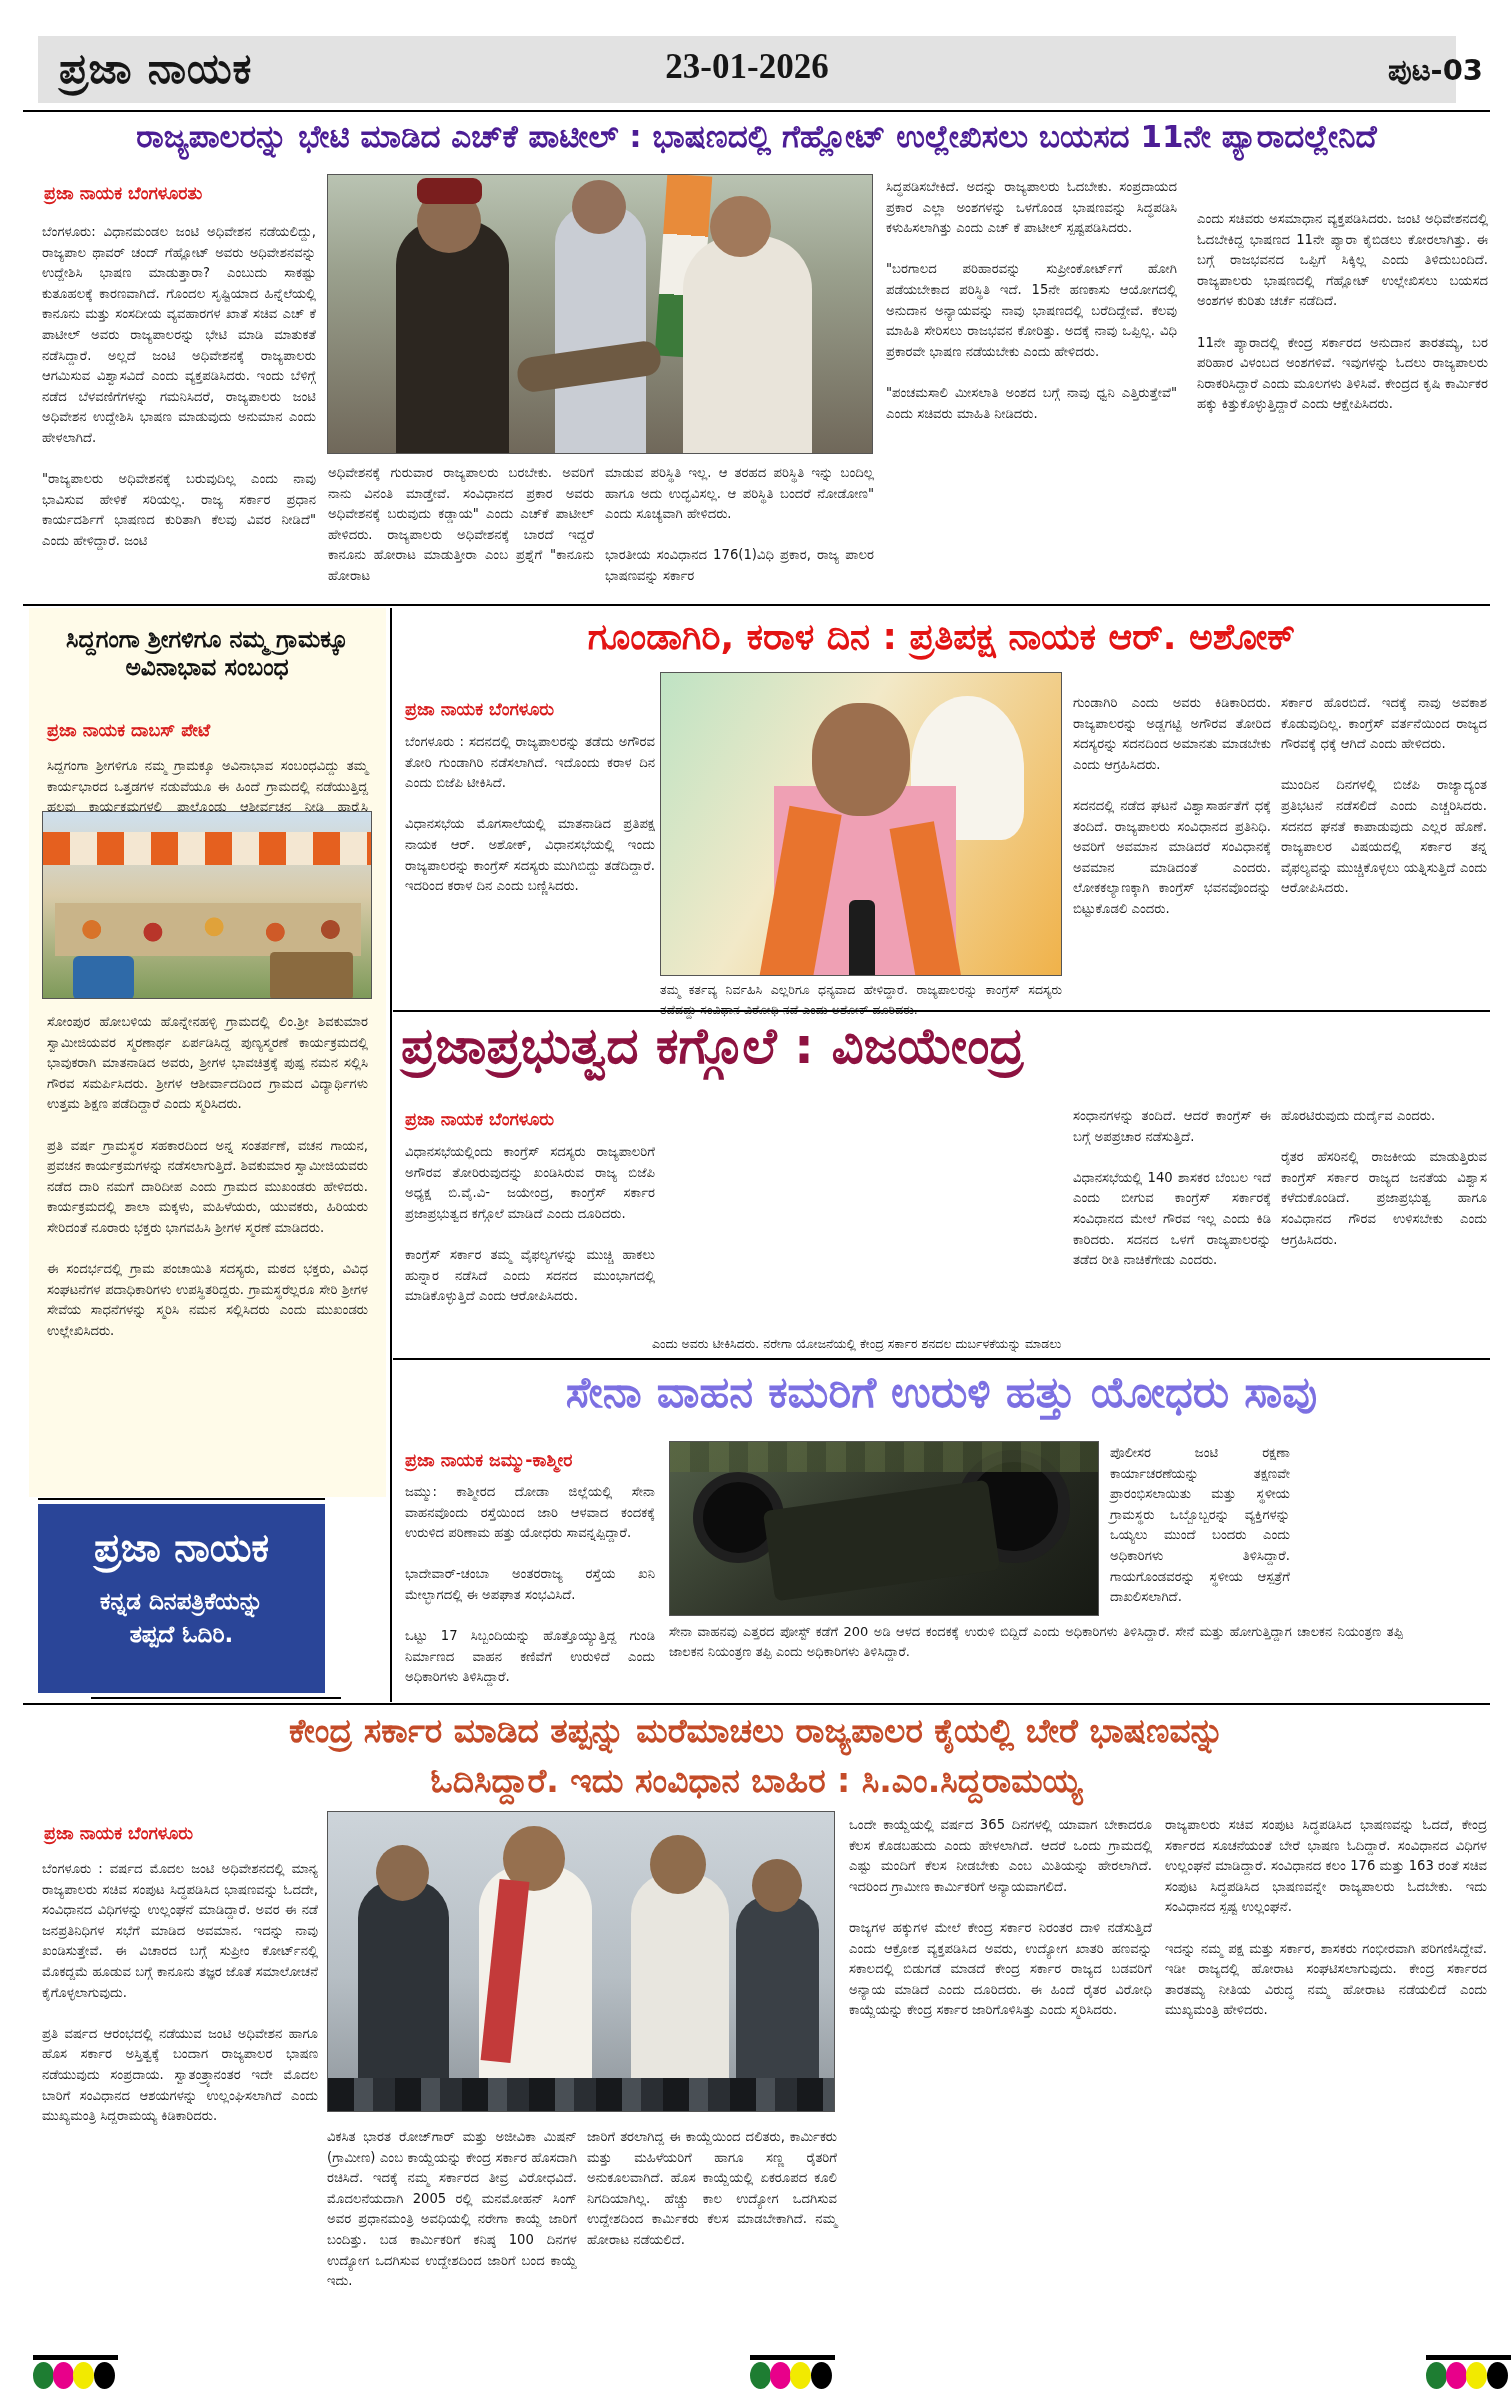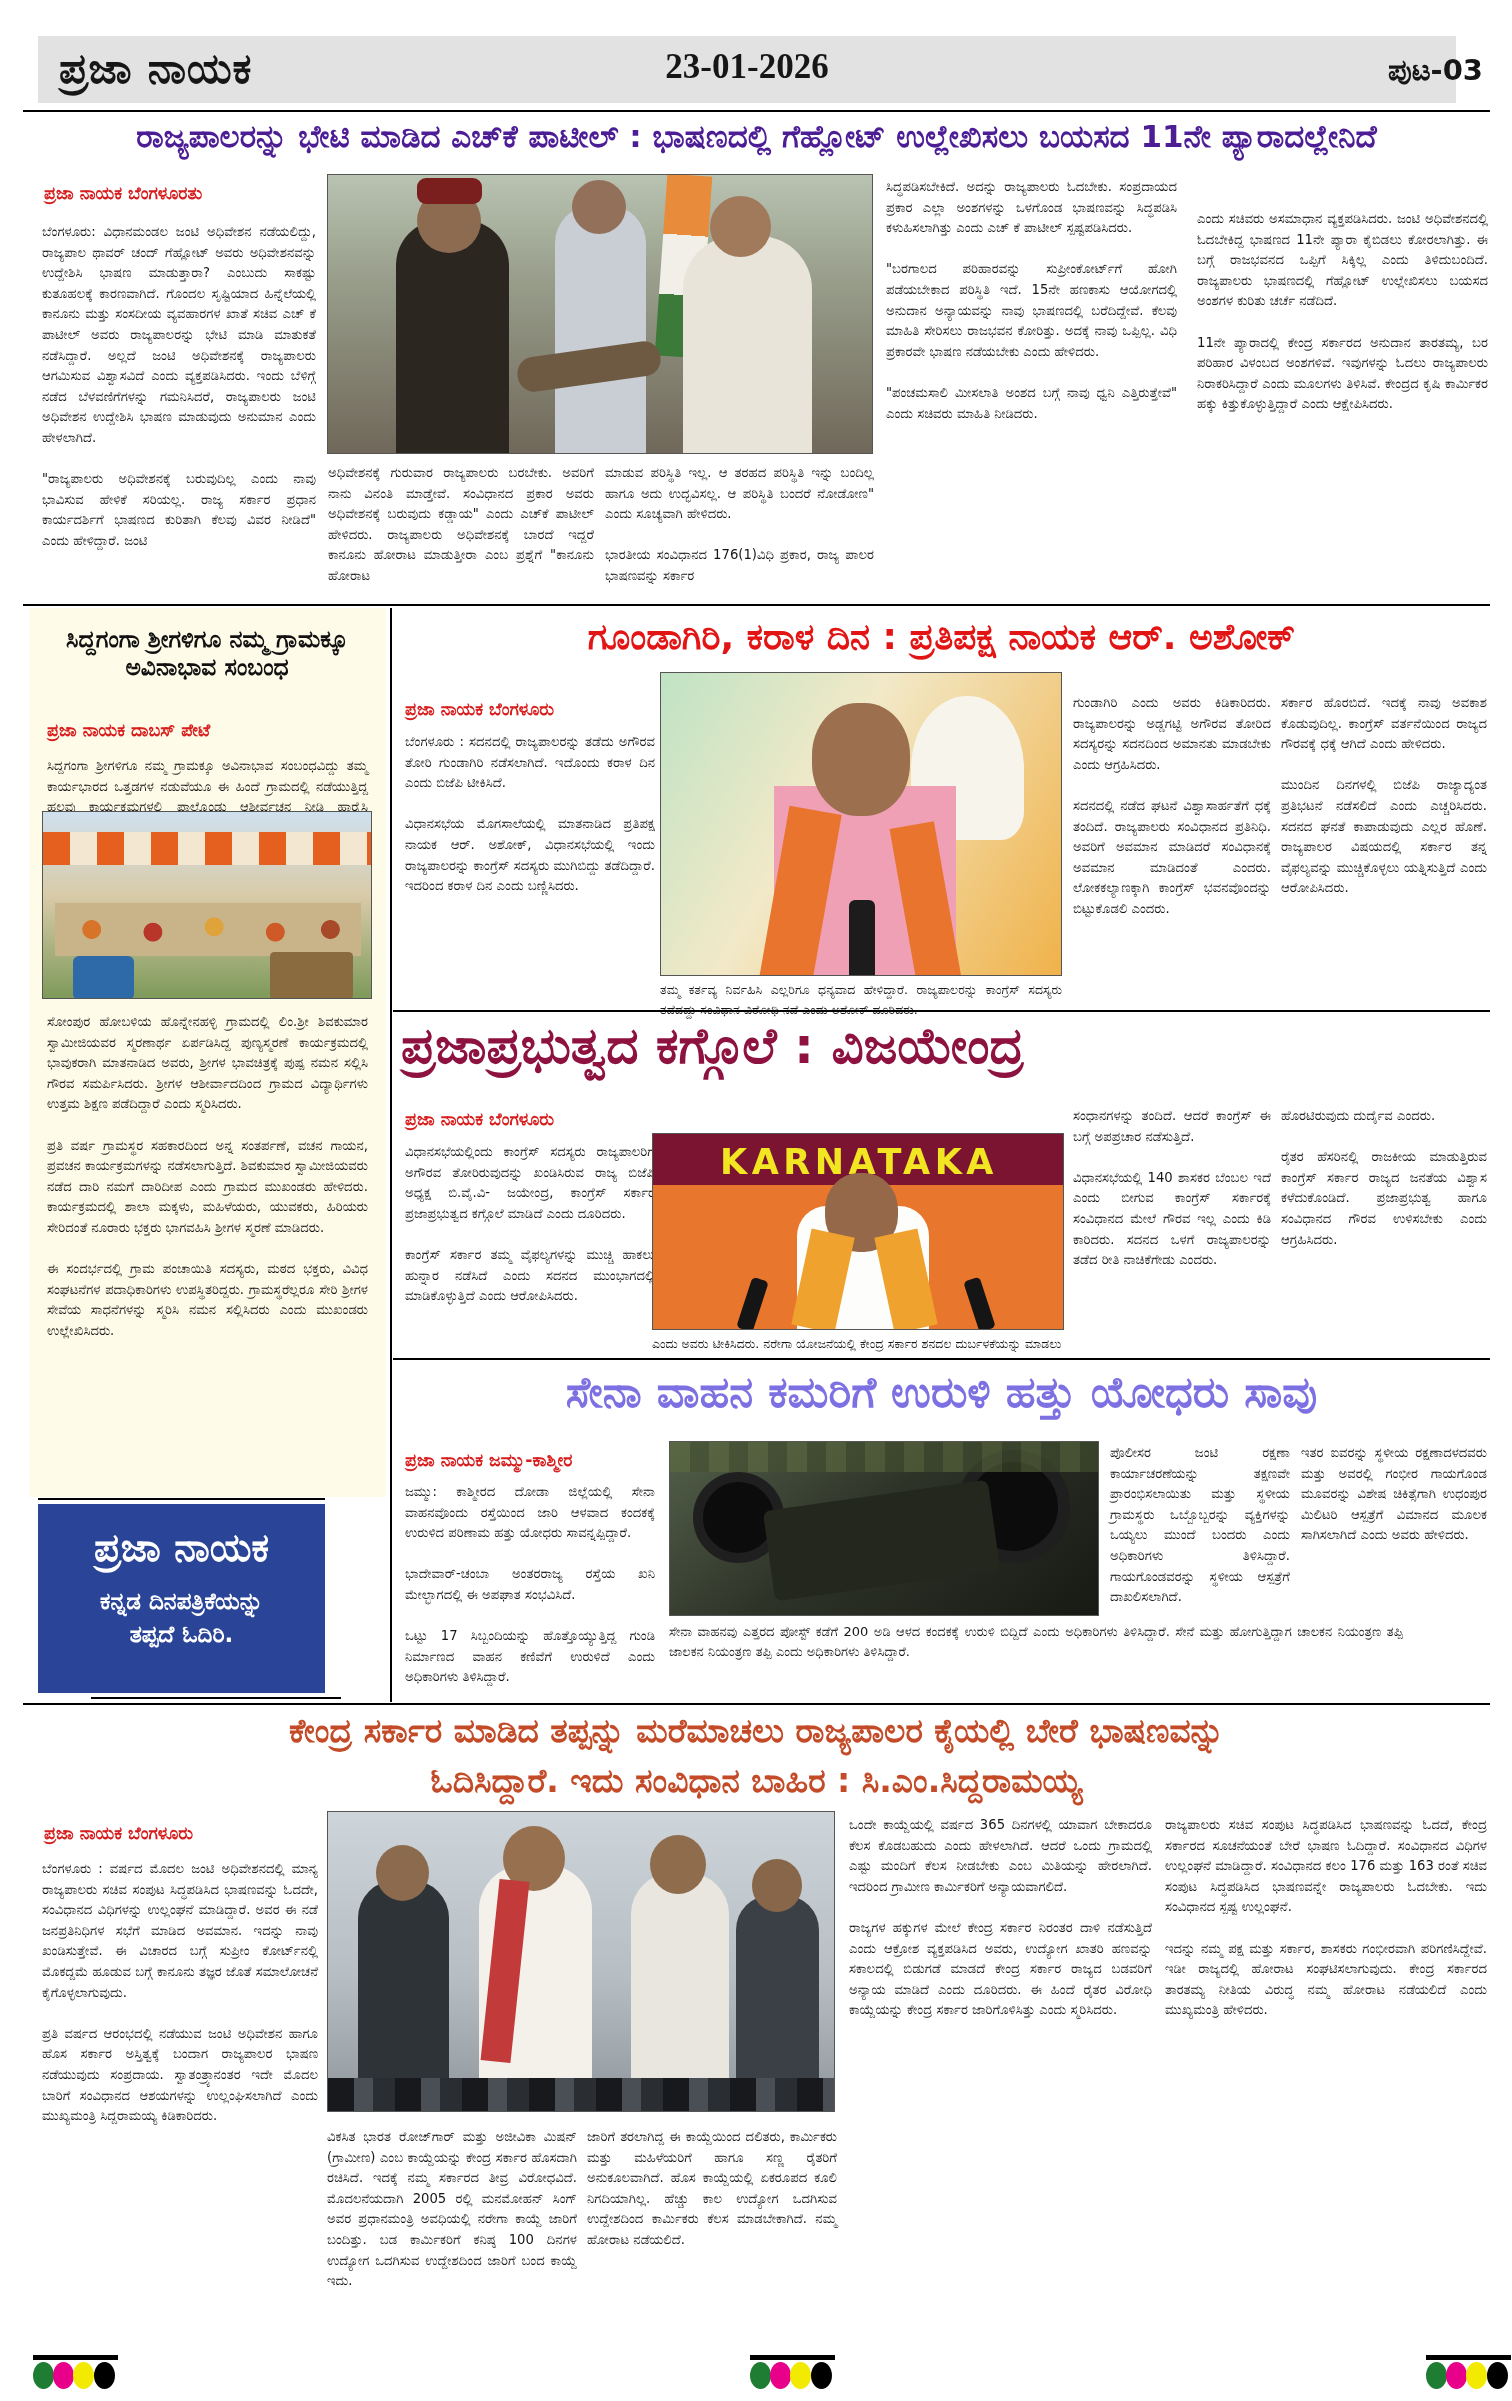--- a/index.html
+++ b/index.html
@@ -128,29 +128,20 @@
 ಮುಂದಿನ ದಿನಗಳಲ್ಲಿ ಬಿಜೆಪಿ ರಾಜ್ಯಾದ್ಯಂತ ಪ್ರತಿಭಟನೆ ನಡೆಸಲಿದೆ ಎಂದು ಎಚ್ಚರಿಸಿದರು. ಸದನದ ಘನತೆ ಕಾಪಾಡುವುದು ಎಲ್ಲರ ಹೊಣೆ. ರಾಜ್ಯಪಾಲರ ವಿಷಯದಲ್ಲಿ ಸರ್ಕಾರ ತನ್ನ ವೈಫಲ್ಯವನ್ನು ಮುಚ್ಚಿಕೊಳ್ಳಲು ಯತ್ನಿಸುತ್ತಿದೆ ಎಂದು ಆರೋಪಿಸಿದರು.</div>
 
   <div class="abs hrule" style="left:393px; top:1010px; width:1097px;"></div>
 
   <div class="abs headline" style="left:401px; top:1017px; width:1089px; font-size:50px; color:#8d1240;">ಪ್ರಜಾಪ್ರಭುತ್ವದ ಕಗ್ಗೊಲೆ : ವಿಜಯೇಂದ್ರ</div>
   <div class="abs byline" style="left:405px; top:1109px;">ಪ್ರಜಾ ನಾಯಕ ಬೆಂಗಳೂರು</div>
   <div class="abs body-text" style="left:405px; top:1142px; width:250px; height:189px;">ವಿಧಾನಸಭೆಯಲ್ಲಿಂದು ಕಾಂಗ್ರೆಸ್ ಸದಸ್ಯರು ರಾಜ್ಯಪಾಲರಿಗೆ ಅಗೌರವ ತೋರಿರುವುದನ್ನು ಖಂಡಿಸಿರುವ ರಾಜ್ಯ ಬಿಜೆಪಿ ಅಧ್ಯಕ್ಷ ಬಿ.ವೈ.ವಿ- ಜಯೇಂದ್ರ, ಕಾಂಗ್ರೆಸ್ ಸರ್ಕಾರ ಪ್ರಜಾಪ್ರಭುತ್ವದ ಕಗ್ಗೊಲೆ ಮಾಡಿದೆ ಎಂದು ದೂರಿದರು.
 
 ಕಾಂಗ್ರೆಸ್ ಸರ್ಕಾರ ತಮ್ಮ ವೈಫಲ್ಯಗಳನ್ನು ಮುಚ್ಚಿ ಹಾಕಲು ಹುನ್ನಾರ ನಡೆಸಿದೆ ಎಂದು ಸದನದ ಮುಂಭಾಗದಲ್ಲಿ ಮಾಡಿಕೊಳ್ಳುತ್ತಿದೆ ಎಂದು ಆರೋಪಿಸಿದರು.</div>
 
-  <div class="abs photo" style="left:652px; top:1133px; width:412px; height:197px; background:linear-gradient(180deg,#7a1430 0 26%, #e8762c 26% 100%);">
-    <div class="shape" style="left:0; top:7.6px; width:412px; text-align:center; color:#f2e522; font-size:35px; font-weight:bold; letter-spacing:4.5px;">KARNATAKA</div>
-    <div class="shape" style="left:144px; top:72px; width:132px; height:125px; background:#fdfdfb; border-radius:30px 30px 0 0;"></div>
-    <div class="shape" style="left:172px; top:39px; width:73px; height:79px; background:#96684a; border-radius:46%;"></div>
-    <div class="shape" style="left:148px; top:98px; width:44px; height:98px; background:#f0a22e; transform:rotate(12deg);"></div>
-    <div class="shape" style="left:231px; top:98px; width:44px; height:98px; background:#f0a22e; transform:rotate(-12deg);"></div>
-    <div class="shape" style="left:91px; top:144px; width:16.6px; height:53px; background:#151515; transform:rotate(18deg); border-radius:4.5px;"></div>
-    <div class="shape" style="left:318px; top:144px; width:16.6px; height:53px; background:#151515; transform:rotate(-18deg); border-radius:4.5px;"></div>
-  </div>
   <div class="abs body-text" style="left:652px; top:1334px; width:412px; height:21px; font-size:12.5px;">ಎಂದು ಅವರು ಟೀಕಿಸಿದರು. ನರೇಗಾ ಯೋಜನೆಯಲ್ಲಿ ಕೇಂದ್ರ ಸರ್ಕಾರ ಶನದಲ ದುರ್ಬಳಕೆಯನ್ನು ಮಾಡಲು</div>
 
   <div class="abs body-text" style="left:1073px; top:1106px; width:198px; height:248px;">ಸಂಧಾನಗಳನ್ನು ತಂದಿದೆ. ಆದರೆ ಕಾಂಗ್ರೆಸ್ ಈ ಬಗ್ಗೆ ಅಪಪ್ರಚಾರ ನಡೆಸುತ್ತಿದೆ.
 
 ವಿಧಾನಸಭೆಯಲ್ಲಿ 140 ಶಾಸಕರ ಬೆಂಬಲ ಇದೆ ಎಂದು ಬೀಗುವ ಕಾಂಗ್ರೆಸ್ ಸರ್ಕಾರಕ್ಕೆ ಸಂವಿಧಾನದ ಮೇಲೆ ಗೌರವ ಇಲ್ಲ ಎಂದು ಕಿಡಿ ಕಾರಿದರು. ಸದನದ ಒಳಗೆ ರಾಜ್ಯಪಾಲರನ್ನು ತಡೆದ ರೀತಿ ನಾಚಿಕೆಗೇಡು ಎಂದರು.</div>
   <div class="abs body-text" style="left:1281px; top:1106px; width:206px; height:248px;">ಹೊರಟಿರುವುದು ದುರ್ದೈವ ಎಂದರು.
 
 ರೈತರ ಹೆಸರಿನಲ್ಲಿ ರಾಜಕೀಯ ಮಾಡುತ್ತಿರುವ ಕಾಂಗ್ರೆಸ್ ಸರ್ಕಾರ ರಾಜ್ಯದ ಜನತೆಯ ವಿಶ್ವಾಸ ಕಳೆದುಕೊಂಡಿದೆ. ಪ್ರಜಾಪ್ರಭುತ್ವ ಹಾಗೂ ಸಂವಿಧಾನದ ಗೌರವ ಉಳಿಸಬೇಕು ಎಂದು ಆಗ್ರಹಿಸಿದರು.</div>
 
   <div class="abs hrule" style="left:393px; top:1358px; width:1097px;"></div>
@@ -164,21 +155,20 @@
 ಒಟ್ಟು 17 ಸಿಬ್ಬಂದಿಯನ್ನು ಹೊತ್ತೊಯ್ಯುತ್ತಿದ್ದ ಗುಂಡಿ ನಿರ್ಮಾಣದ ವಾಹನ ಕಣಿವೆಗೆ ಉರುಳಿದೆ ಎಂದು ಅಧಿಕಾರಿಗಳು ತಿಳಿಸಿದ್ದಾರೆ.</div>
 
   <div class="abs photo" style="left:669px; top:1441px; width:430px; height:175px; background:linear-gradient(140deg,#53604a 0%,#2e3328 45%,#171a14 100%);">
     <div class="shape" style="left:23px; top:30px; width:91px; height:91px; background:#0c0c0c; border-radius:50%; border:10.6px solid #1f1f1f;"></div>
     <div class="shape" style="left:287px; top:7.6px; width:113px; height:113px; background:#0c0c0c; border-radius:50%; border:12px solid #1f1f1f;"></div>
     <div class="shape" style="left:98px; top:53px; width:227px; height:91px; background:#23271d; transform:rotate(-8deg); border-radius:7.6px;"></div>
     <div class="shape" style="left:0; top:0; width:430px; height:30px; background:repeating-linear-gradient(90deg,#5d6b3f 0 19.7px,#44502f 19.7px 39px); opacity:.6;"></div>
   </div>
 
   <div class="abs body-text" style="left:1110px; top:1443px; width:180px; height:172px;">ಪೊಲೀಸರ ಜಂಟಿ ರಕ್ಷಣಾ ಕಾರ್ಯಾಚರಣೆಯನ್ನು ತಕ್ಷಣವೇ ಪ್ರಾರಂಭಿಸಲಾಯಿತು ಮತ್ತು ಸ್ಥಳೀಯ ಗ್ರಾಮಸ್ಥರು ಒಬ್ಬೊಬ್ಬರನ್ನು ವ್ಯಕ್ತಿಗಳನ್ನು ಒಯ್ಯಲು ಮುಂದೆ ಬಂದರು ಎಂದು ಅಧಿಕಾರಿಗಳು ತಿಳಿಸಿದ್ದಾರೆ. ಗಾಯಗೊಂಡವರನ್ನು ಸ್ಥಳೀಯ ಆಸ್ಪತ್ರೆಗೆ ದಾಖಲಿಸಲಾಗಿದೆ.</div>
-  <div class="abs body-text" style="left:1301px; top:1443px; width:186px; height:172px;">ಇತರ ಐವರನ್ನು ಸ್ಥಳೀಯ ರಕ್ಷಣಾದಳದವರು ಮತ್ತು ಅವರಲ್ಲಿ ಗಂಭೀರ ಗಾಯಗೊಂಡ ಮೂವರನ್ನು ವಿಶೇಷ ಚಿಕಿತ್ಸೆಗಾಗಿ ಉಧಂಪುರ ಮಿಲಿಟರಿ ಆಸ್ಪತ್ರೆಗೆ ವಿಮಾನದ ಮೂಲಕ ಸಾಗಿಸಲಾಗಿದೆ ಎಂದು ಅವರು ಹೇಳಿದರು.</div>
   <div class="abs caption" style="left:669px; top:1622px; width:734px; height:65px;">ಸೇನಾ ವಾಹನವು ಎತ್ತರದ ಪೋಸ್ಟ್ ಕಡೆಗೆ 200 ಅಡಿ ಆಳದ ಕಂದಕಕ್ಕೆ ಉರುಳಿ ಬಿದ್ದಿದೆ ಎಂದು ಅಧಿಕಾರಿಗಳು ತಿಳಿಸಿದ್ದಾರೆ. ಸೇನೆ ಮತ್ತು ಹೋಗುತ್ತಿದ್ದಾಗ ಚಾಲಕನ ನಿಯಂತ್ರಣ ತಪ್ಪಿ ಜಾಲಕನ ನಿಯಂತ್ರಣ ತಪ್ಪಿ ಎಂದು ಅಧಿಕಾರಿಗಳು ತಿಳಿಸಿದ್ದಾರೆ.</div>
 
   <div class="abs hrule" style="left:23px; top:1703px; width:1467px;"></div>
 
   <div class="abs headline" style="left:23px; top:1712px; width:1467px; font-size:33px; color:#c44b28; text-align:center;">ಕೇಂದ್ರ ಸರ್ಕಾರ ಮಾಡಿದ ತಪ್ಪನ್ನು ಮರೆಮಾಚಲು ರಾಜ್ಯಪಾಲರ ಕೈಯಲ್ಲಿ ಬೇರೆ ಭಾಷಣವನ್ನು</div>
   <div class="abs headline" style="left:23px; top:1762px; width:1467px; font-size:33px; color:#c44b28; text-align:center;">ಓದಿಸಿದ್ದಾರೆ. ಇದು ಸಂವಿಧಾನ ಬಾಹಿರ : ಸಿ.ಎಂ.ಸಿದ್ದರಾಮಯ್ಯ</div>
   <div class="abs byline" style="left:44px; top:1823px;">ಪ್ರಜಾ ನಾಯಕ ಬೆಂಗಳೂರು</div>
 
   <div class="abs photo" style="left:327px; top:1811px; width:508px; height:301px; background:linear-gradient(180deg,#cdd4da 0%,#b6bec4 55%,#8f969c 100%);">
     <div class="shape" style="left:30px; top:68px; width:91px; height:233px; background:#2e3338; border-radius:38px 38px 0 0;"></div>

